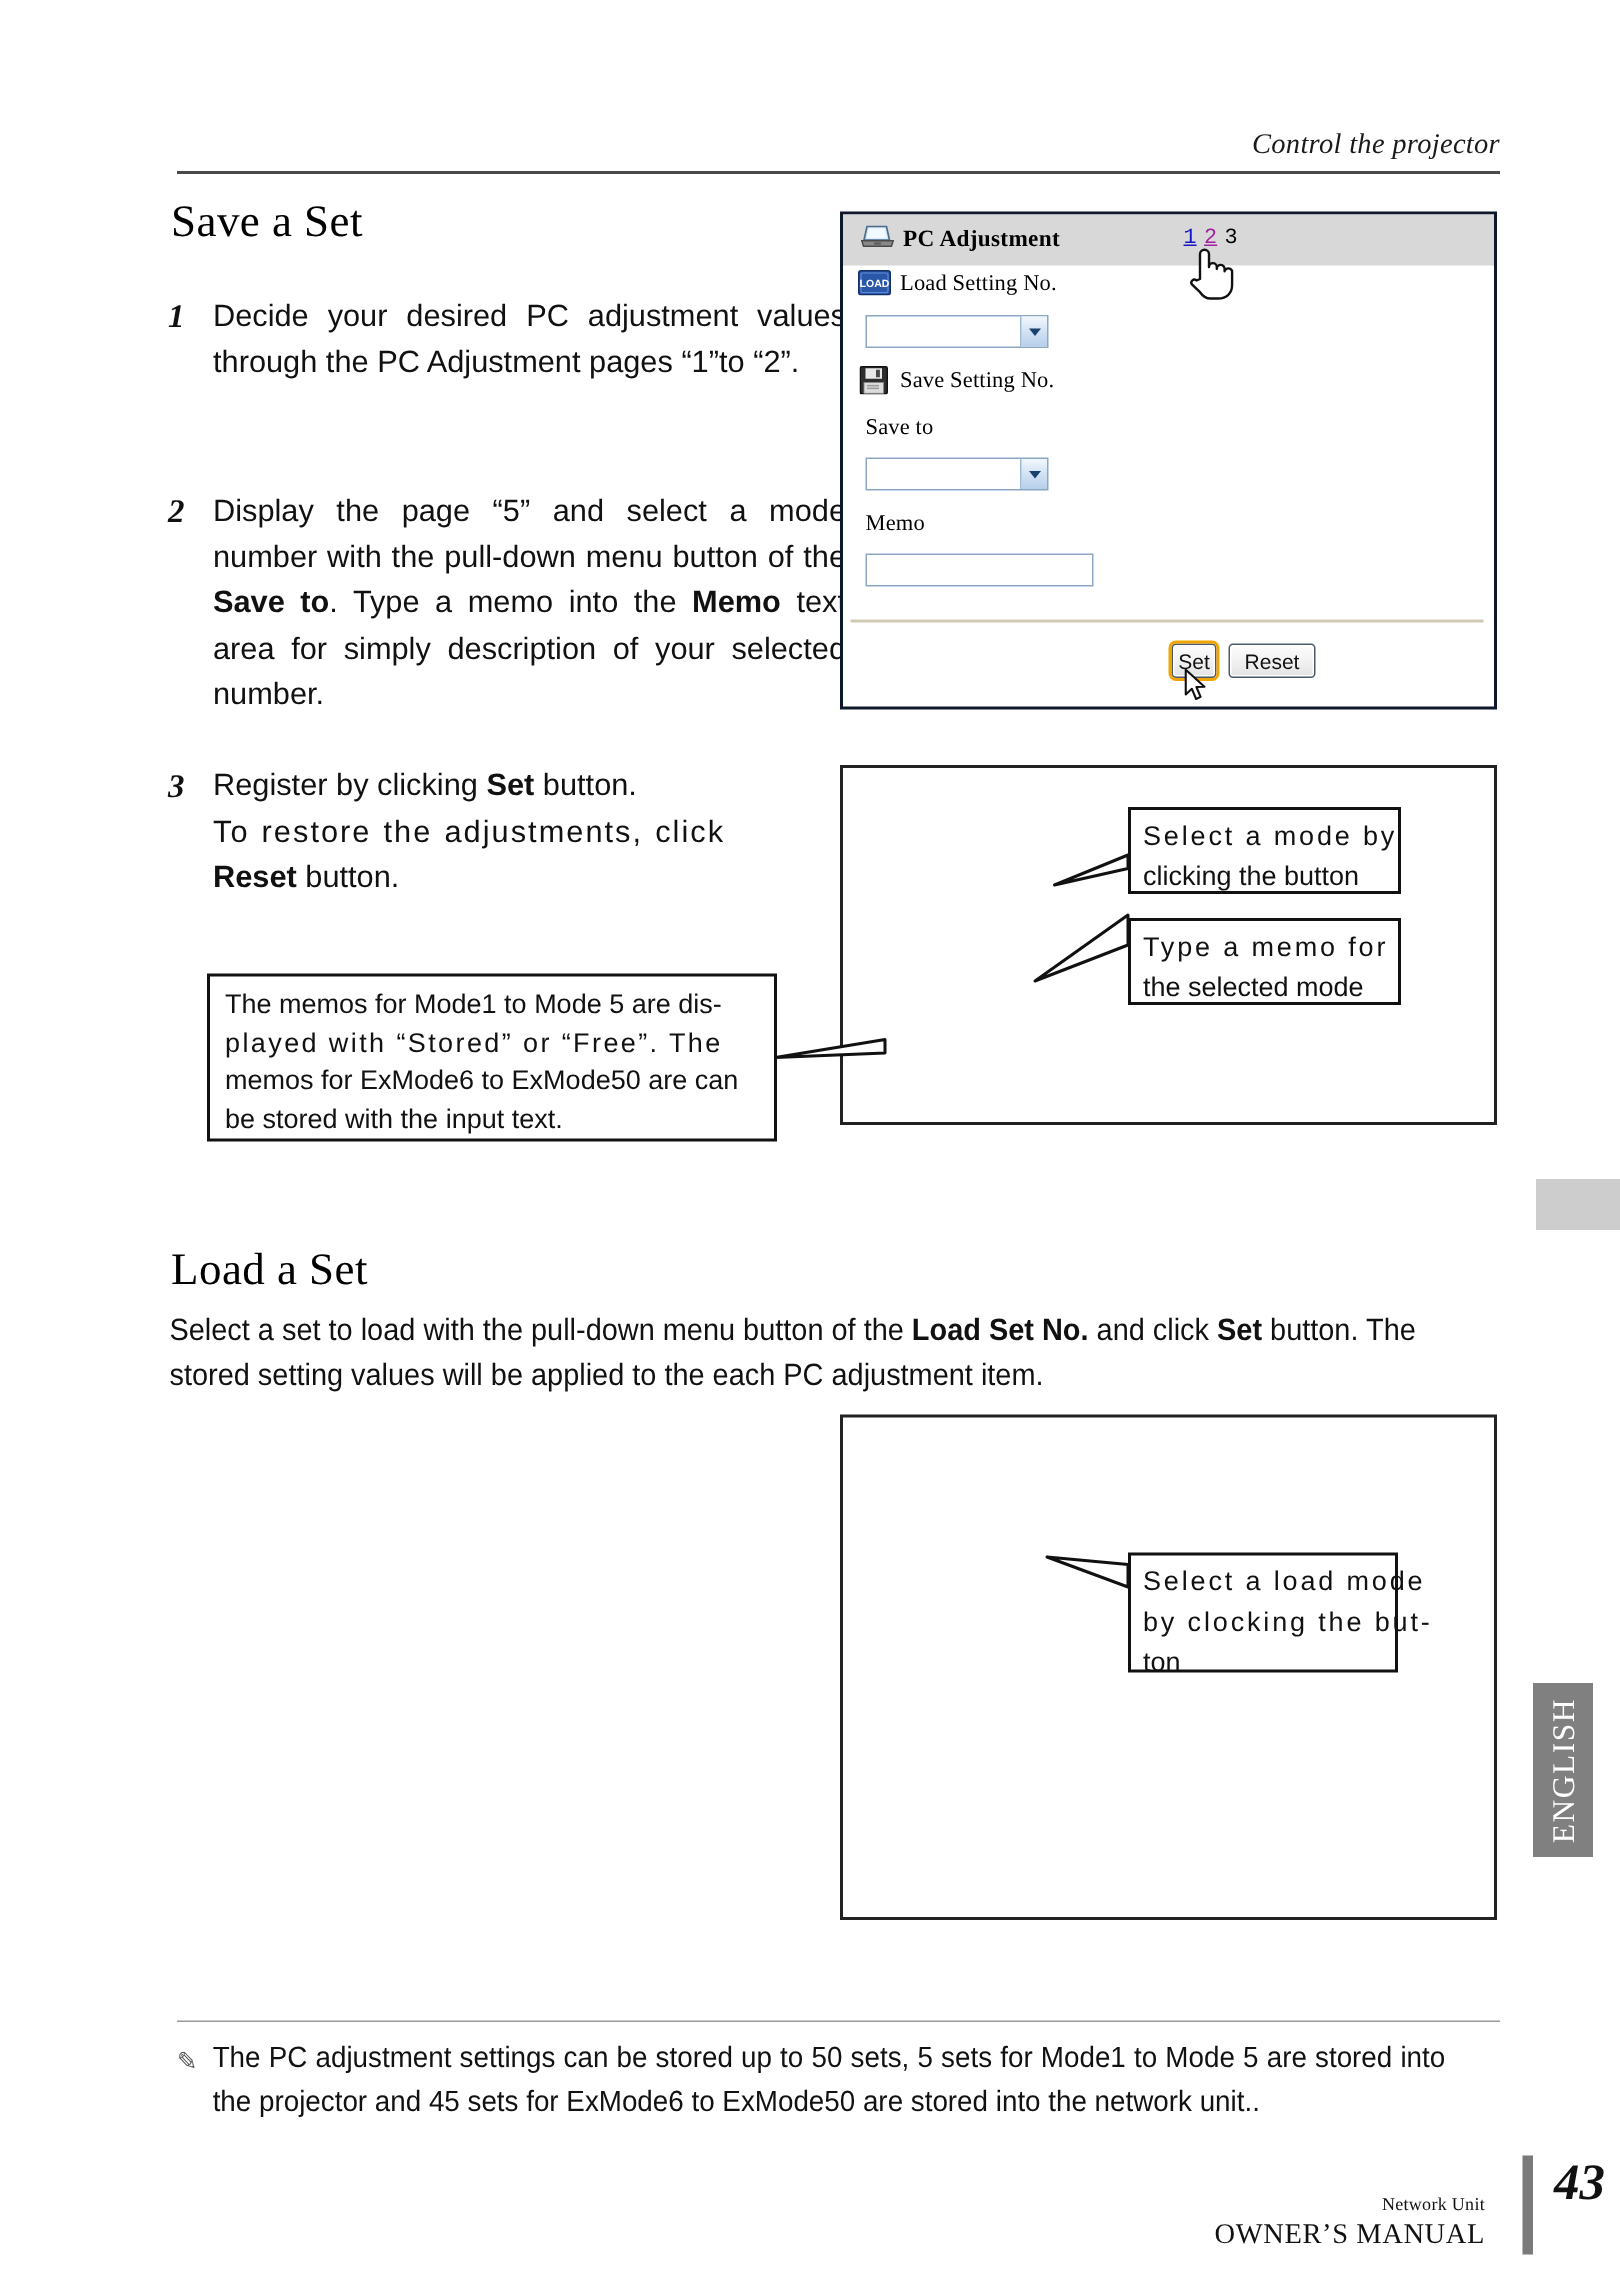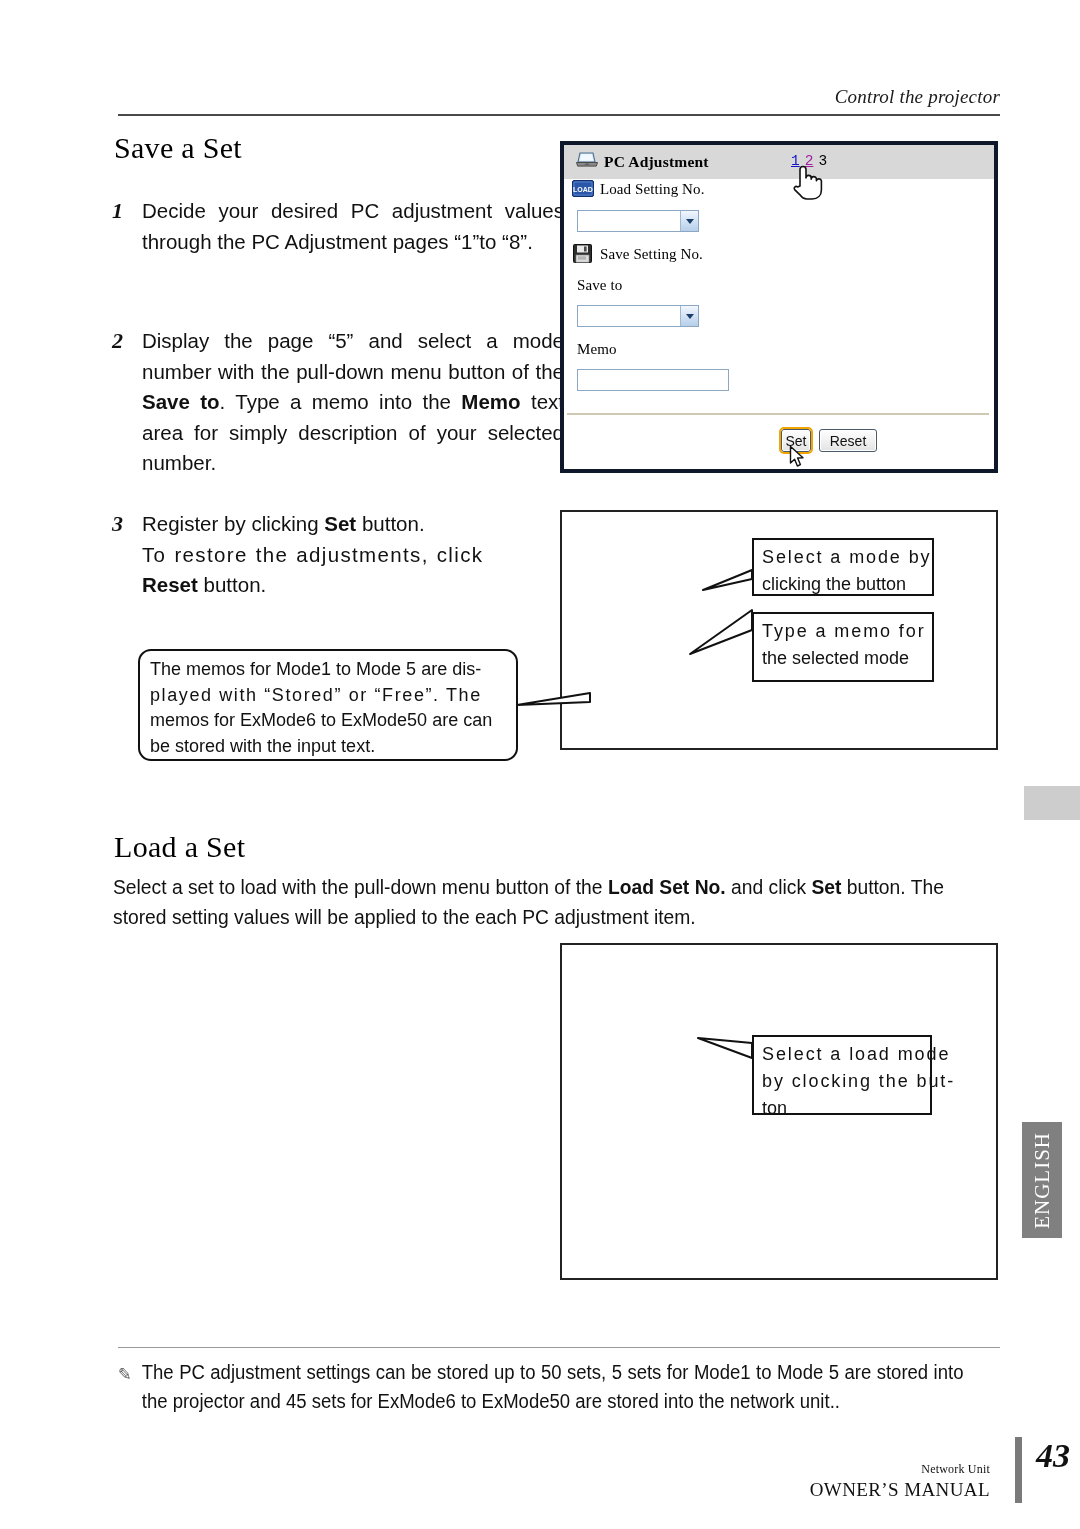--- a/index.html
+++ b/index.html
@@ -87,21 +87,21 @@
     transform: scaleX(0.94);
     transform-origin: left top;
   }
   #load-para b { font-weight: bold; }
 
   
   #browser-panel {
     position: absolute;
     left: 560px; top: 141px;
     width: 438px; height: 332px;
-    border: 4px solid #0f172a;
+    border: 2px solid #0f172a;
     background: #fff;
     font-family: "Liberation Serif", serif;
   }
   #panel-titlebar {
     position: absolute;
     left: 0; top: 0; right: 0; height: 34px;
     background: #d8d8d8;
     display: flex;
     align-items: center;
   }
@@ -209,30 +209,29 @@
     color: #111;
     padding: 4px 8px 5px 8px;
   }
   .callout .ln { display: block; white-space: nowrap; }
   .callout .ln.sp { letter-spacing: 1.9px; }
 
   #callout-mode {
     left: 752px; top: 538px; width: 182px; height: 58px;
   }
   #callout-memo {
-    left: 752px; top: 612px; width: 182px; height: 70px;
+    left: 752px; top: 612px; width: 182px; height: 58px;
   }
   #callout-load {
     left: 752px; top: 1035px; width: 180px; height: 80px;
   }
   #callout-memos {
     left: 138px; top: 649px; width: 380px; height: 112px;
     font-size: 18px; line-height: 25.5px;
     padding: 6px 10px;
-    border-radius: 13px;
   }
   #callout-memos .ln.sp { letter-spacing: 1.6px; }
 
   svg.leader { position: absolute; overflow: visible; }
 
   
   #foot-rule {
     position: absolute;
     left: 118px; top: 1347px; width: 882px; height: 1px;
     background: #9a9a9a;
@@ -303,21 +302,21 @@
 </head>
 <body>
 
 <div id="running-head">Control the projector</div>
 <div id="head-rule"></div>
 
 <div class="section-title" id="title-save">Save a Set</div>
 
 <div class="step" id="step-1">
   <span class="num">1</span>
-  <span class="body">Decide your desired PC adjustment values through the PC Adjustment pages “1”to “8”.</span>
+  <span class="body">Decide your desired PC adjustment values through the PC Adjustment pages “1”to “2”.</span>
 </div>
 
 <div class="step" id="step-2">
   <span class="num">2</span>
   <span class="body"><span>Display the page “5” and select a mode number with the pull-down menu button of the </span><b>Save to</b><span>. Type a memo into the </span><b>Memo</b><span> text area for simply description of your selected number.</span></span>
 </div>
 
 <div class="step" id="step-3">
   <span class="num">3</span>
   <span class="body"><span>Register by clicking </span><b>Set</b><span> button.</span></span>

